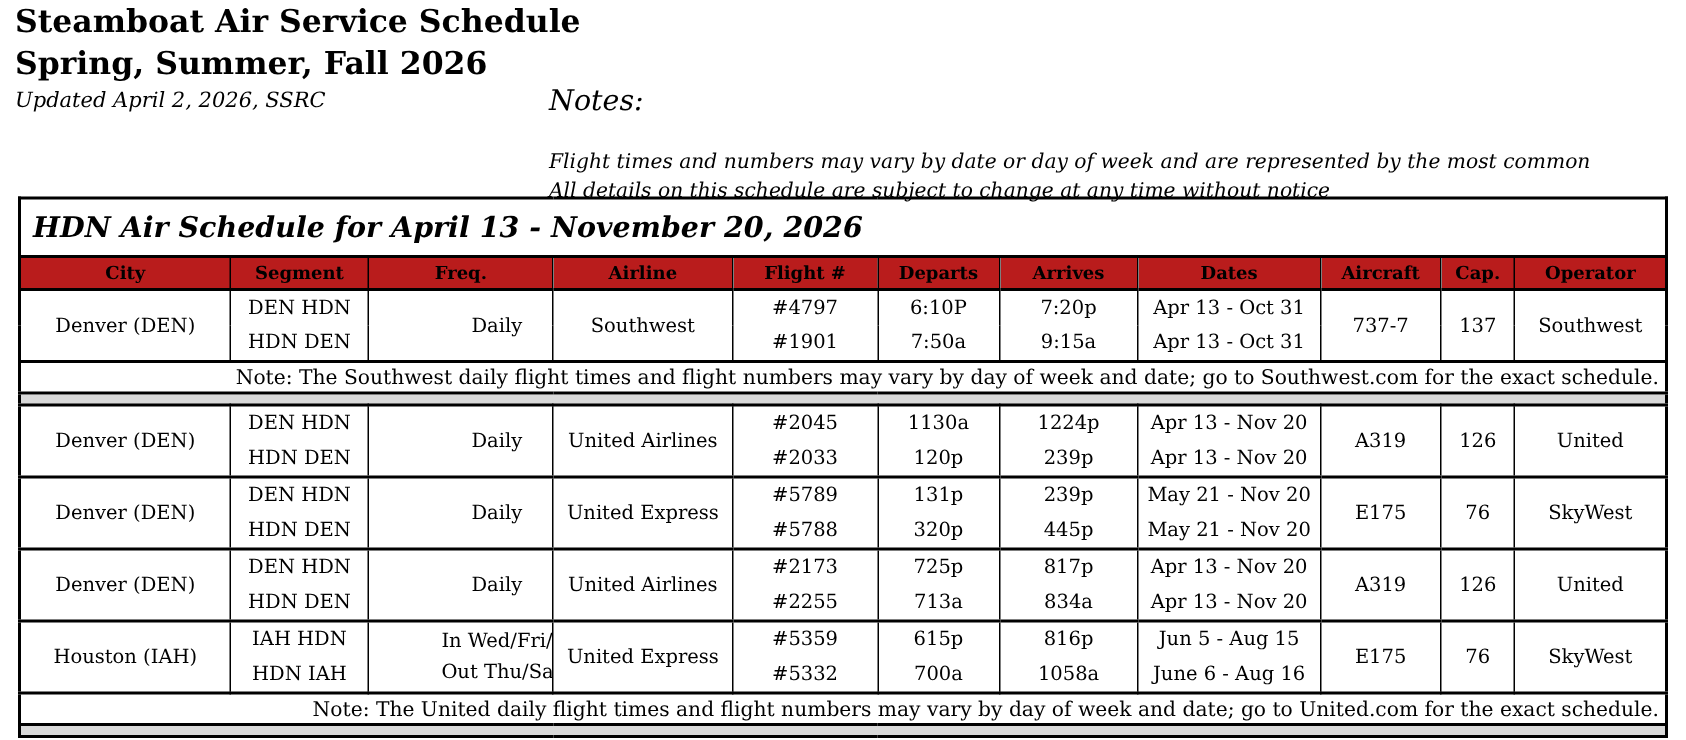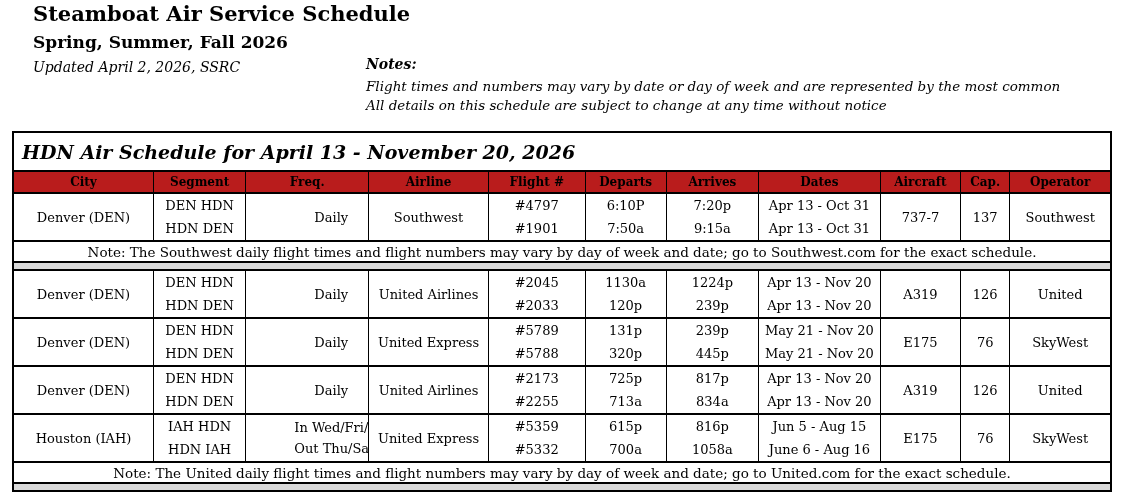--- a/index.html
+++ b/index.html
@@ -3,27 +3,27 @@
 <meta charset="utf-8">
 <style>
   html,body { margin:0; padding:0; background:#ffffff; }
   body {
     width:1124px; height:493px; overflow:hidden;
     font-family:"DejaVu Serif","Liberation Serif",serif; color:#000;
   }
   .page { position:relative; width:1124px; height:493px; }
 
   
-  .doc-head { position:absolute; left:33px; top:1px; }
+  .doc-head { position:absolute; left:10px; top:1px; }
   .doc-title { font-size:21px; font-weight:bold; line-height:26px; }
-  .doc-subtitle { font-size:17px; font-weight:bold; line-height:22px; margin-top:4px; }
+  .doc-subtitle { font-size:21px; font-weight:bold; line-height:22px; margin-top:4px; }
   .doc-updated { font-size:14px; font-style:italic; margin-top:6px; }
 
   .notes { position:absolute; left:366px; top:56px; font-style:italic; }
-  .notes-heading { font-weight:bold; font-size:14px; margin-bottom:5px; }
+  .notes-heading { font-weight:normal; font-size:19px; margin-bottom:21px; }
   .notes-line { font-size:13.5px; line-height:19px; }
 
   
   table.sched {
     position:absolute; left:12px; top:131px; width:1100px;
     border-collapse:collapse; table-layout:fixed;
     border:2px solid #000;
   }
   table.sched td {
     border:1px solid #000; text-align:center; vertical-align:middle;
@@ -35,21 +35,21 @@
   }
   tr.head-row td {
     background:#b91c1c; font-weight:bold; font-size:12px;
     height:20px; border-bottom:2px solid #000;
   }
   tr.rtop td { border-bottom:0; border-top:2px solid #000; height:23px; }
   tr.rbot td { border-top:0; height:23px; }
   td.city-cell { font-size:13.5px;margin-top:24px; }
   td.freq-cell div { line-height:21px;margin-left:48px; }
   tr.note-row td {
-    text-align:center; font-size:13.5px; height:17px;
+    text-align:right; font-size:13.5px; height:17px;
     padding:1px 4px; border-top:2px solid #000;
   }
   tr.spacer td { background:#d9d9d9; height:6px; padding:0; border-top:2px solid #000; border-bottom:2px solid #000; }
   tr.strip td  { background:#d9d9d9; height:6px; padding:0; border-top:2px solid #000; }
 </style>
 </head>
 <body>
 
 <div class="page">
 

